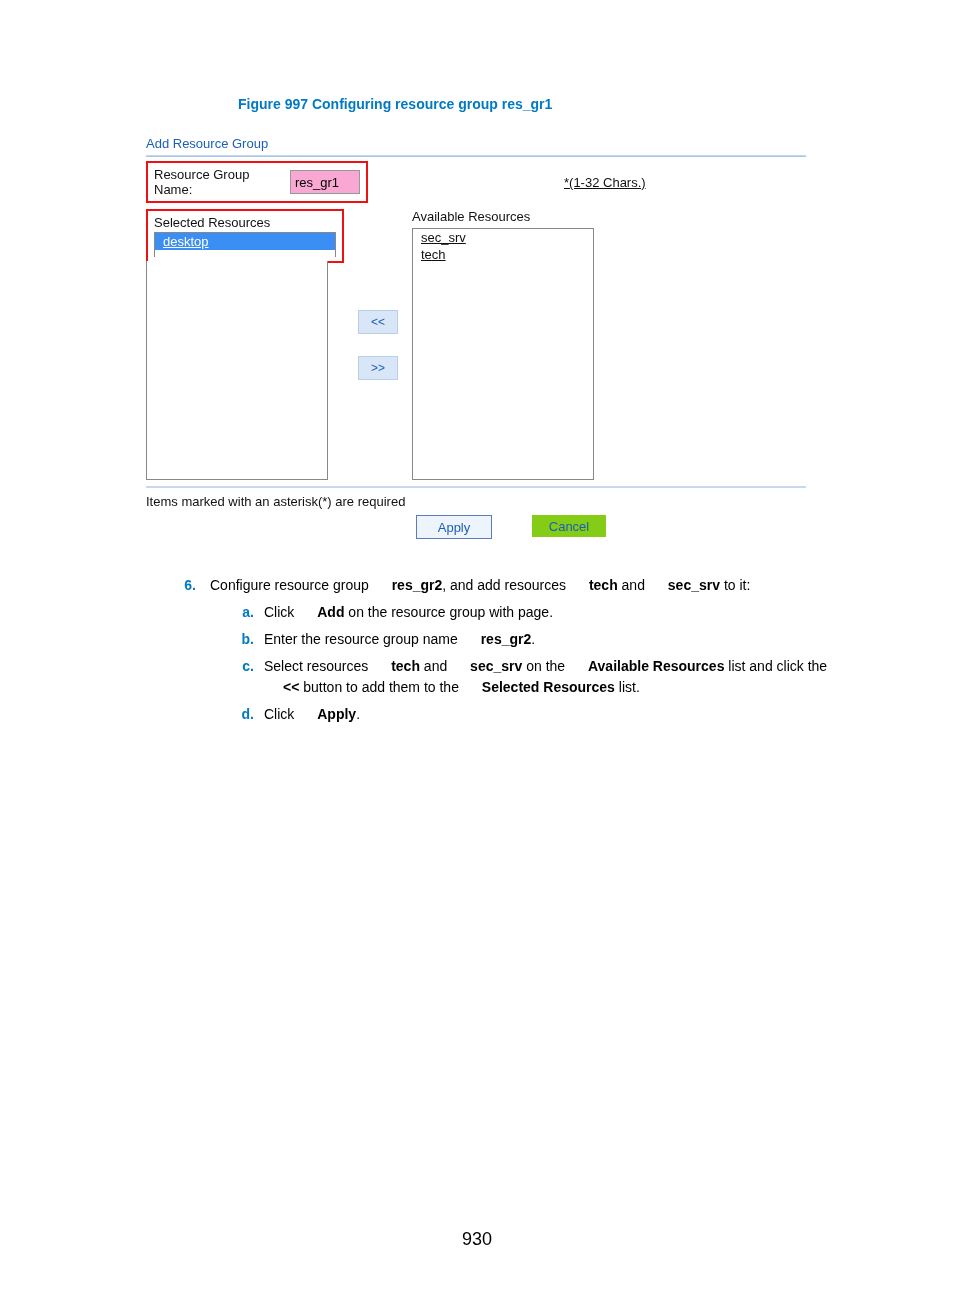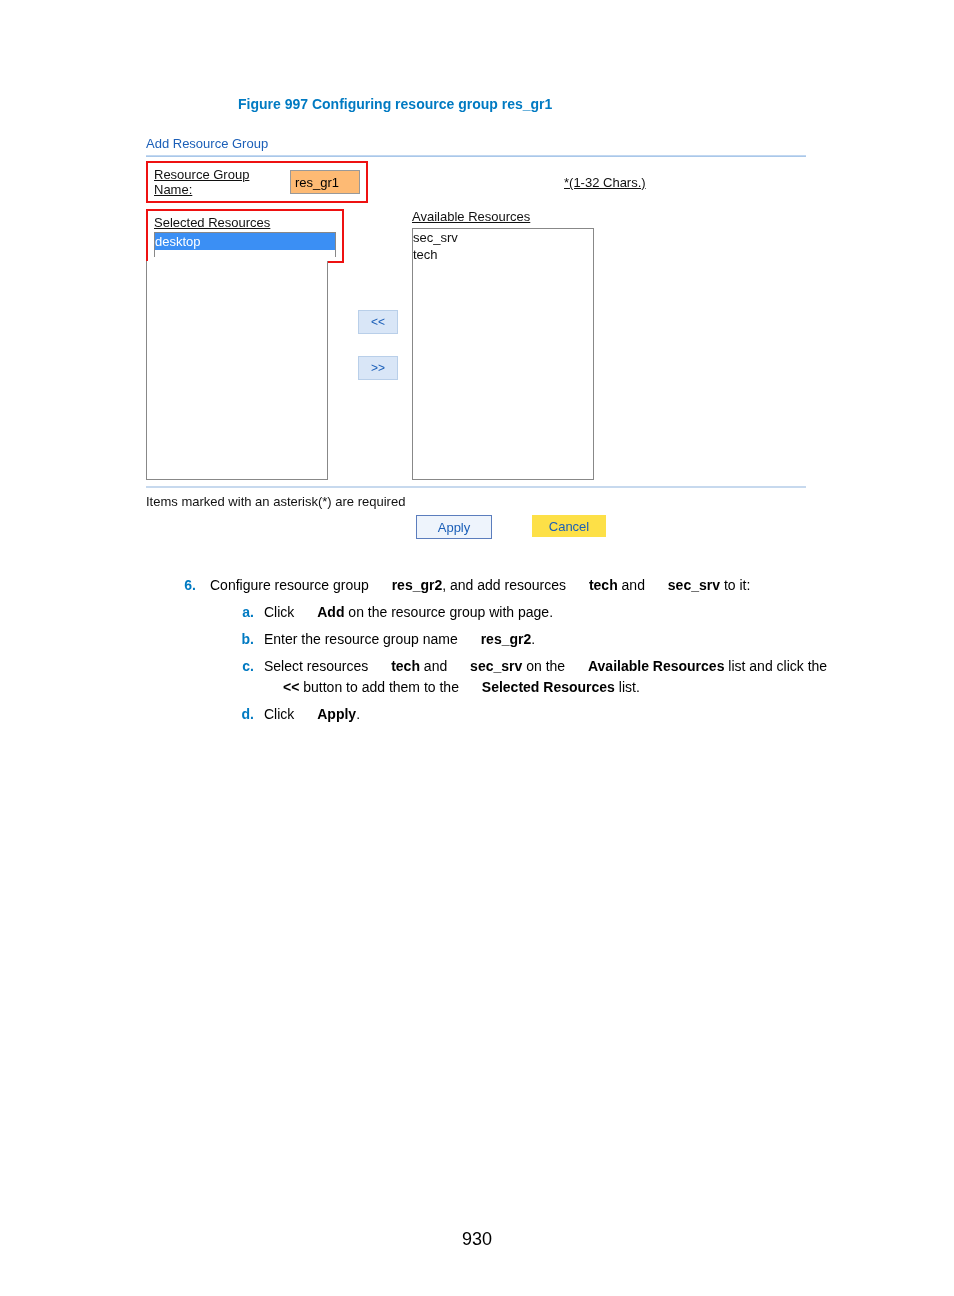--- a/index.html
+++ b/index.html
@@ -3,35 +3,35 @@
 <meta charset="utf-8">
 <style>
   html,body{margin:0;padding:0;background:#fff;font-family:Arial,Helvetica,sans-serif;color:#000;font-size:14px;}
   .page{width:954px;min-height:1296px;position:relative;box-sizing:border-box;padding:96px 96px 40px 96px;}
   .figcap{color:#007ac2;font-weight:bold;font-size:14px;margin:0 0 24px 100px;padding-left:42px;}
   .ui-shot{margin-left:50px;width:660px;font-size:13px;color:#111;}
   .shot-title{color:#1b5fb8;margin-bottom:4px;font-size:13px;}
   .rule{height:2px;background:linear-gradient(#cfe0f4,#9dbfe6);margin-bottom:4px;}
   .form-row{display:flex;align-items:center;gap:6px;}
   .hl{border:2px solid #e11;padding:4px 6px 4px 6px;display:inline-block;}
-  .lbl{display:inline-block;text-decoration:underline;}
-  .txtin{border:1px solid #999;background:#fdba74;padding:2px 4px;height:18px;width:60px;font-size:13px;}
+  .lbl{display:inline-block;}
+  .txtin{border:1px solid #999;background:#f9a8d4;padding:2px 4px;height:18px;width:60px;font-size:13px;}
   .hint{color:#111;font-size:13px;text-decoration:underline;}
   .cols{display:flex;margin-top:6px;gap:14px;}
   .col{display:flex;flex-direction:column;}
   .listbox{border:1px solid #888;background:#fff;width:180px;height:250px;font-size:13px;padding:0;overflow:hidden;}
-  .listbox .opt{padding:1px 0;}
+  .listbox .opt{padding:1px 8px;text-decoration:underline;}
   .listbox .sel{background:#3b8ff4;color:#fff;}
   .midbtns{display:flex;flex-direction:column;justify-content:center;gap:22px;}
   .mvbtn{width:38px;height:22px;background:#d9e6f7;border:1px solid #b9cfe9;color:#1b5fb8;font-size:12px;display:flex;align-items:center;justify-content:center;cursor:pointer;}
   .reqnote{font-size:13px;margin-top:6px;margin-left:0;color:#111;}
   .actions{display:flex;gap:40px;margin-top:6px;margin-left:270px;}
   .actbtn{width:74px;height:22px;display:flex;align-items:center;justify-content:center;font-size:13px;cursor:pointer;}
   .apply{border:1px solid #5b7dbd;background:#eef4fc;color:#1b5fb8;}
-  .cancel{border:0;background:#fde047;color:#1b5fb8;}
+  .cancel{border:0;background:#84cc16;color:#1b5fb8;}
   .rule2{height:2px;background:#c7d9ee;margin-top:6px;}
 
   .steps{margin:36px 0 0 0;font-size:14px;line-height:1.5;}
   .step{display:flex;margin-bottom:10px;}
   .step-num{width:40px;text-align:right;color:#007ac2;font-weight:bold;flex:none;margin-left:60px;margin-right:14px;}
   .step-body{flex:1;}
   .sub{display:flex;margin:6px 0 0 0;}
   .sub-num{width:30px;text-align:right;color:#007ac2;font-weight:bold;flex:none;margin-right:10px;margin-left:14px;}
   .sub-body{flex:1;}
   b{font-weight:bold;padding-left:19px;}

